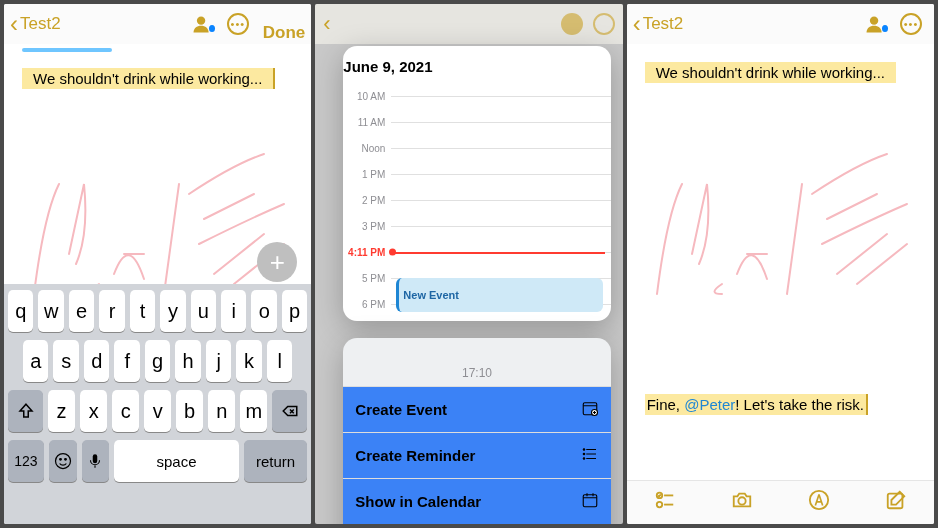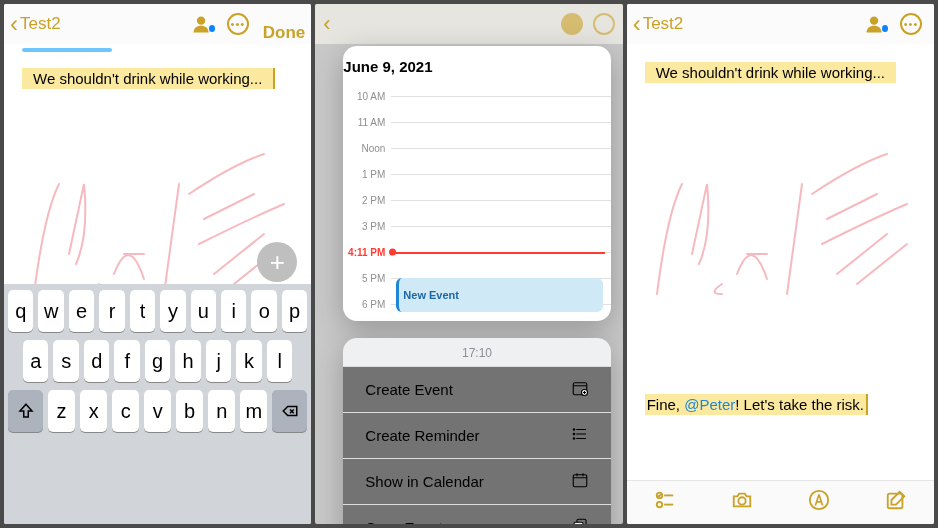--- a/index.html
+++ b/index.html
@@ -126,26 +126,27 @@
     background:#cfe9f7; border-left:3px solid #1e86d4; border-radius:6px;
     font-size:11px; color:#1e66a4; display:flex; align-items:center; padding-left:4px;
     font-weight:600;
   }
   .ctx-menu {
     position:absolute; left: 28px; right: 12px; top: 334px;
     background:#eef0f2; border-radius: 14px; overflow:hidden;
     box-shadow: 0 8px 30px rgba(0,0,0,.25);
   }
   .ctx-time {
-    text-align:center; font-size:12px; color:#8e8e93; padding: 8px 0 6px 0;
+    text-align:center; font-size:12px; color:#8e8e93; padding: 8px 0 6px 0; margin-top: 20px;
   }
   .ctx-item {
     display:flex; align-items:center; justify-content:space-between;
-    padding: 12px 22px; font-size:15px; background:#737373;
+    padding: 12px 12px; font-size:15px; background:#3b82f6;
     border-top:1px solid #ddd;
+    font-weight:bold;
   }
   .ctx-item .ic { font-size:14px; color:#555;}
   
   .toolbar3 {
     position:absolute; left:0; right:0; bottom:0; height:44px; background:#fafafa;
     border-top:1px solid #e5e5e5; display:flex; align-items:center; justify-content:space-around;
     color:#c9a227; font-size:20px;
   }
   .toolbar3 .ic { width:26px; text-align:center; }
   .reply-line {
@@ -232,20 +233,39 @@
         <div class="key">b</div>
         <div class="key">n</div>
         <div class="key">m</div>
         <div class="key special bksp">
           <svg width="22" height="18" viewBox="0 0 24 24" fill="none" stroke="#000" stroke-width="2">
             <path d="M21 6H9l-6 6 6 6h12z"></path>
             <path d="M12 10l5 5M17 10l-5 5"></path>
           </svg>
         </div>
       </div>
+    <div class="krow">
+      <div class="key num">123</div>
+      <div class="key emoji">
+        <svg width="20" height="20" viewBox="0 0 24 24" fill="none" stroke="#000" stroke-width="1.5">
+            <circle cx="12" cy="12" r="9"></circle>
+            <circle cx="9" cy="10" r="1" fill="#000"></circle>
+            <circle cx="15" cy="10" r="1" fill="#000"></circle>
+            <path d="M8 15c1 1.5 2.5 2 4 2s3-.5 4-2"></path>
+          </svg>
+      </div>
+      <div class="key mic">
+        <svg width="18" height="18" viewBox="0 0 24 24" fill="#000">
+            <rect x="9" y="3" width="6" height="12" rx="3"></rect>
+            <path d="M6 11a6 6 0 0012 0M12 18v3" stroke="#000" stroke-width="1.5" fill="none"></path>
+          </svg>
+      </div>
+      <div class="key space">space</div>
+      <div class="key ret">return</div>
+    </div>
   </div>
 </div>
 
 <div class="pane pane2">
   <div class="blurred-nav">
     <span style="color:#c9a227;font-size:22px;">‹</span>
     <span class="grow"></span>
     <span style="width:22px;height:22px;border-radius:50%;background:#c9a227;opacity:.6"></span>
     <span style="width:22px;height:22px;border:2px solid #c9a227;border-radius:50%;margin-left:10px;opacity:.6"></span>
   </div>

